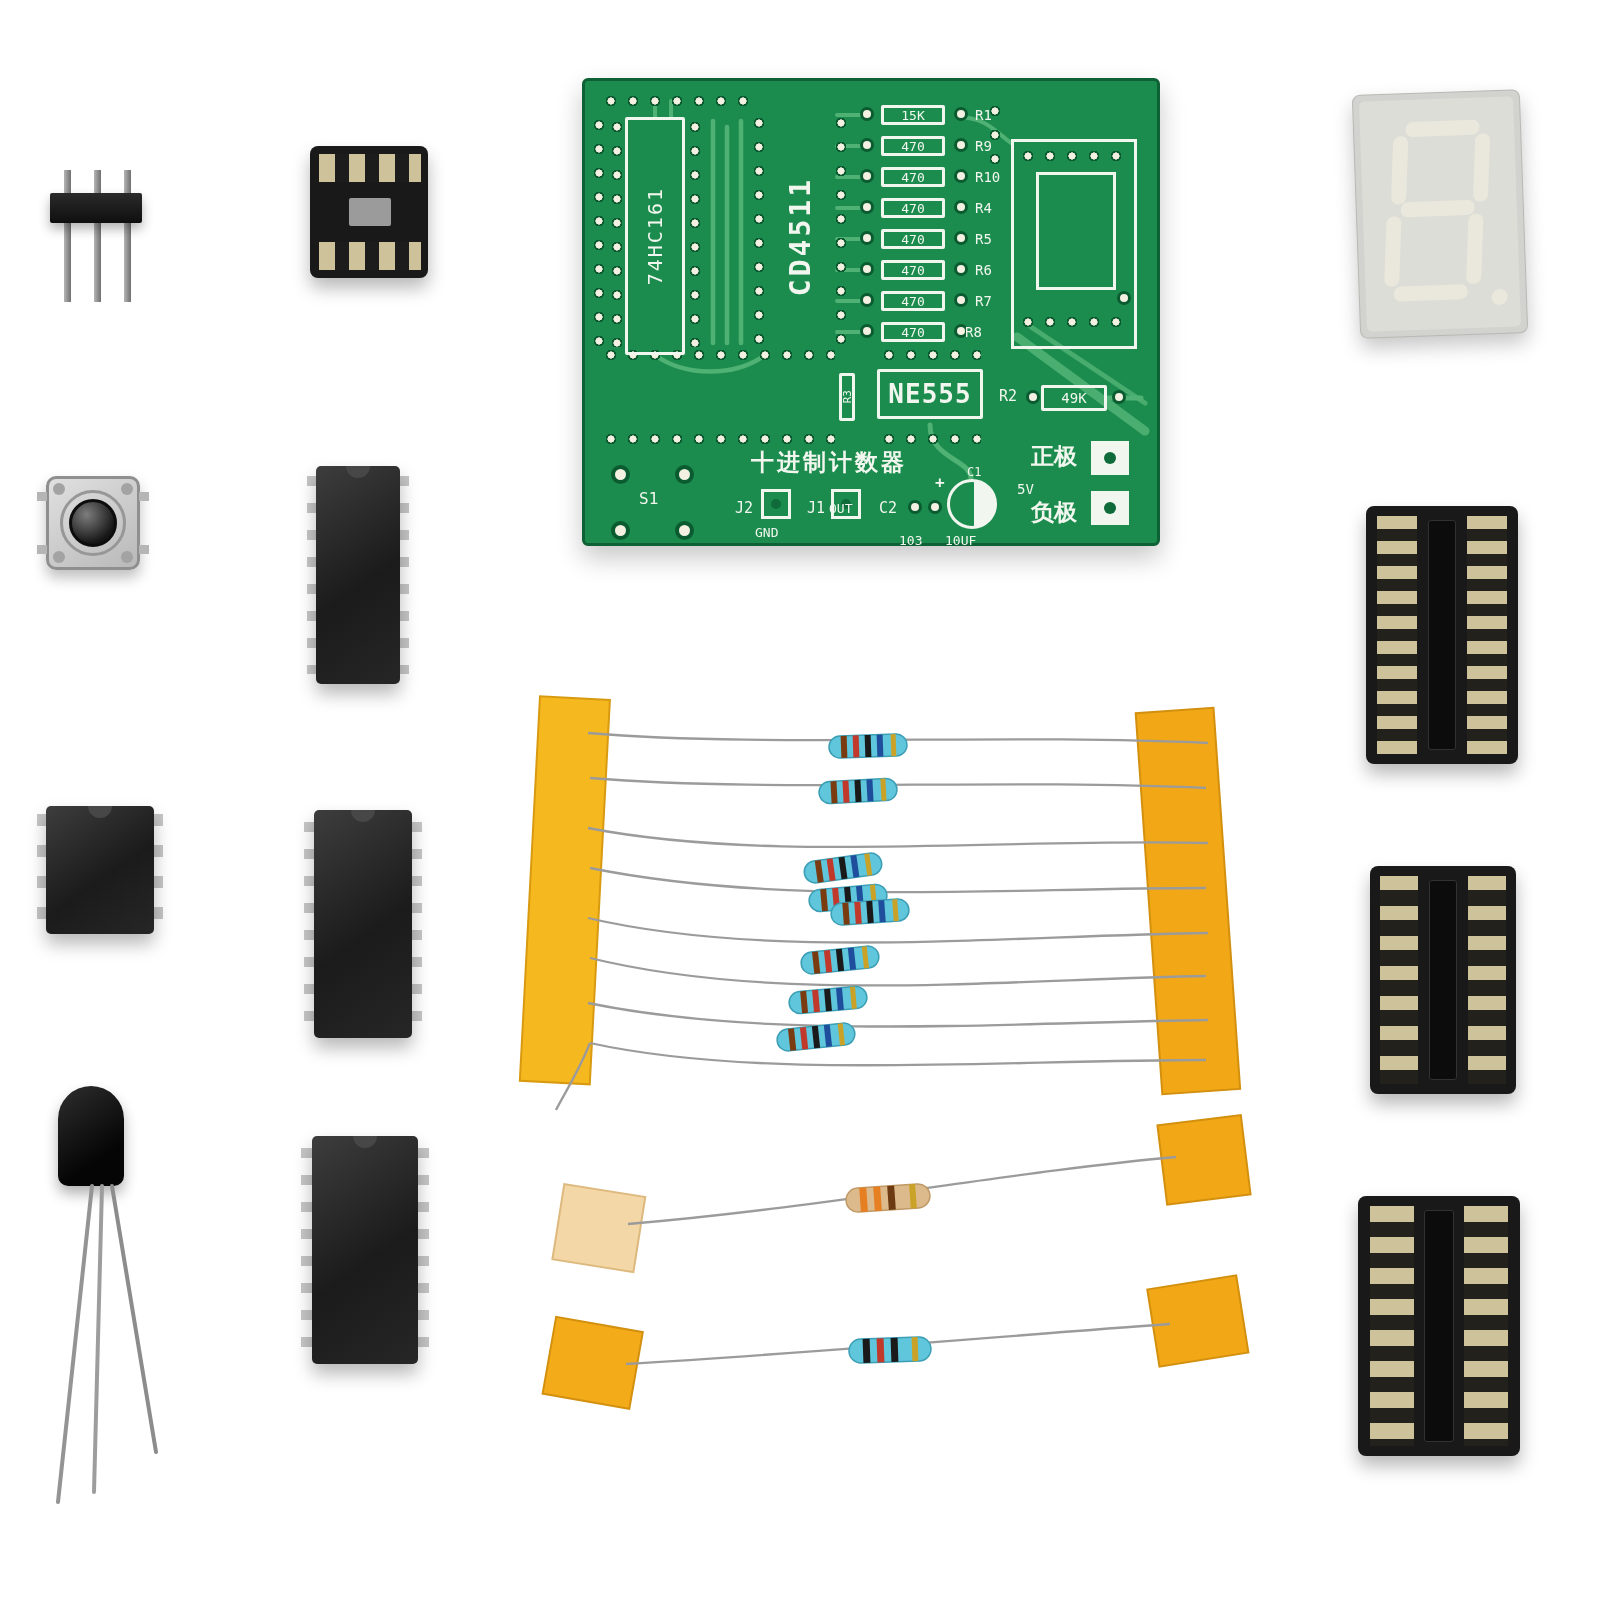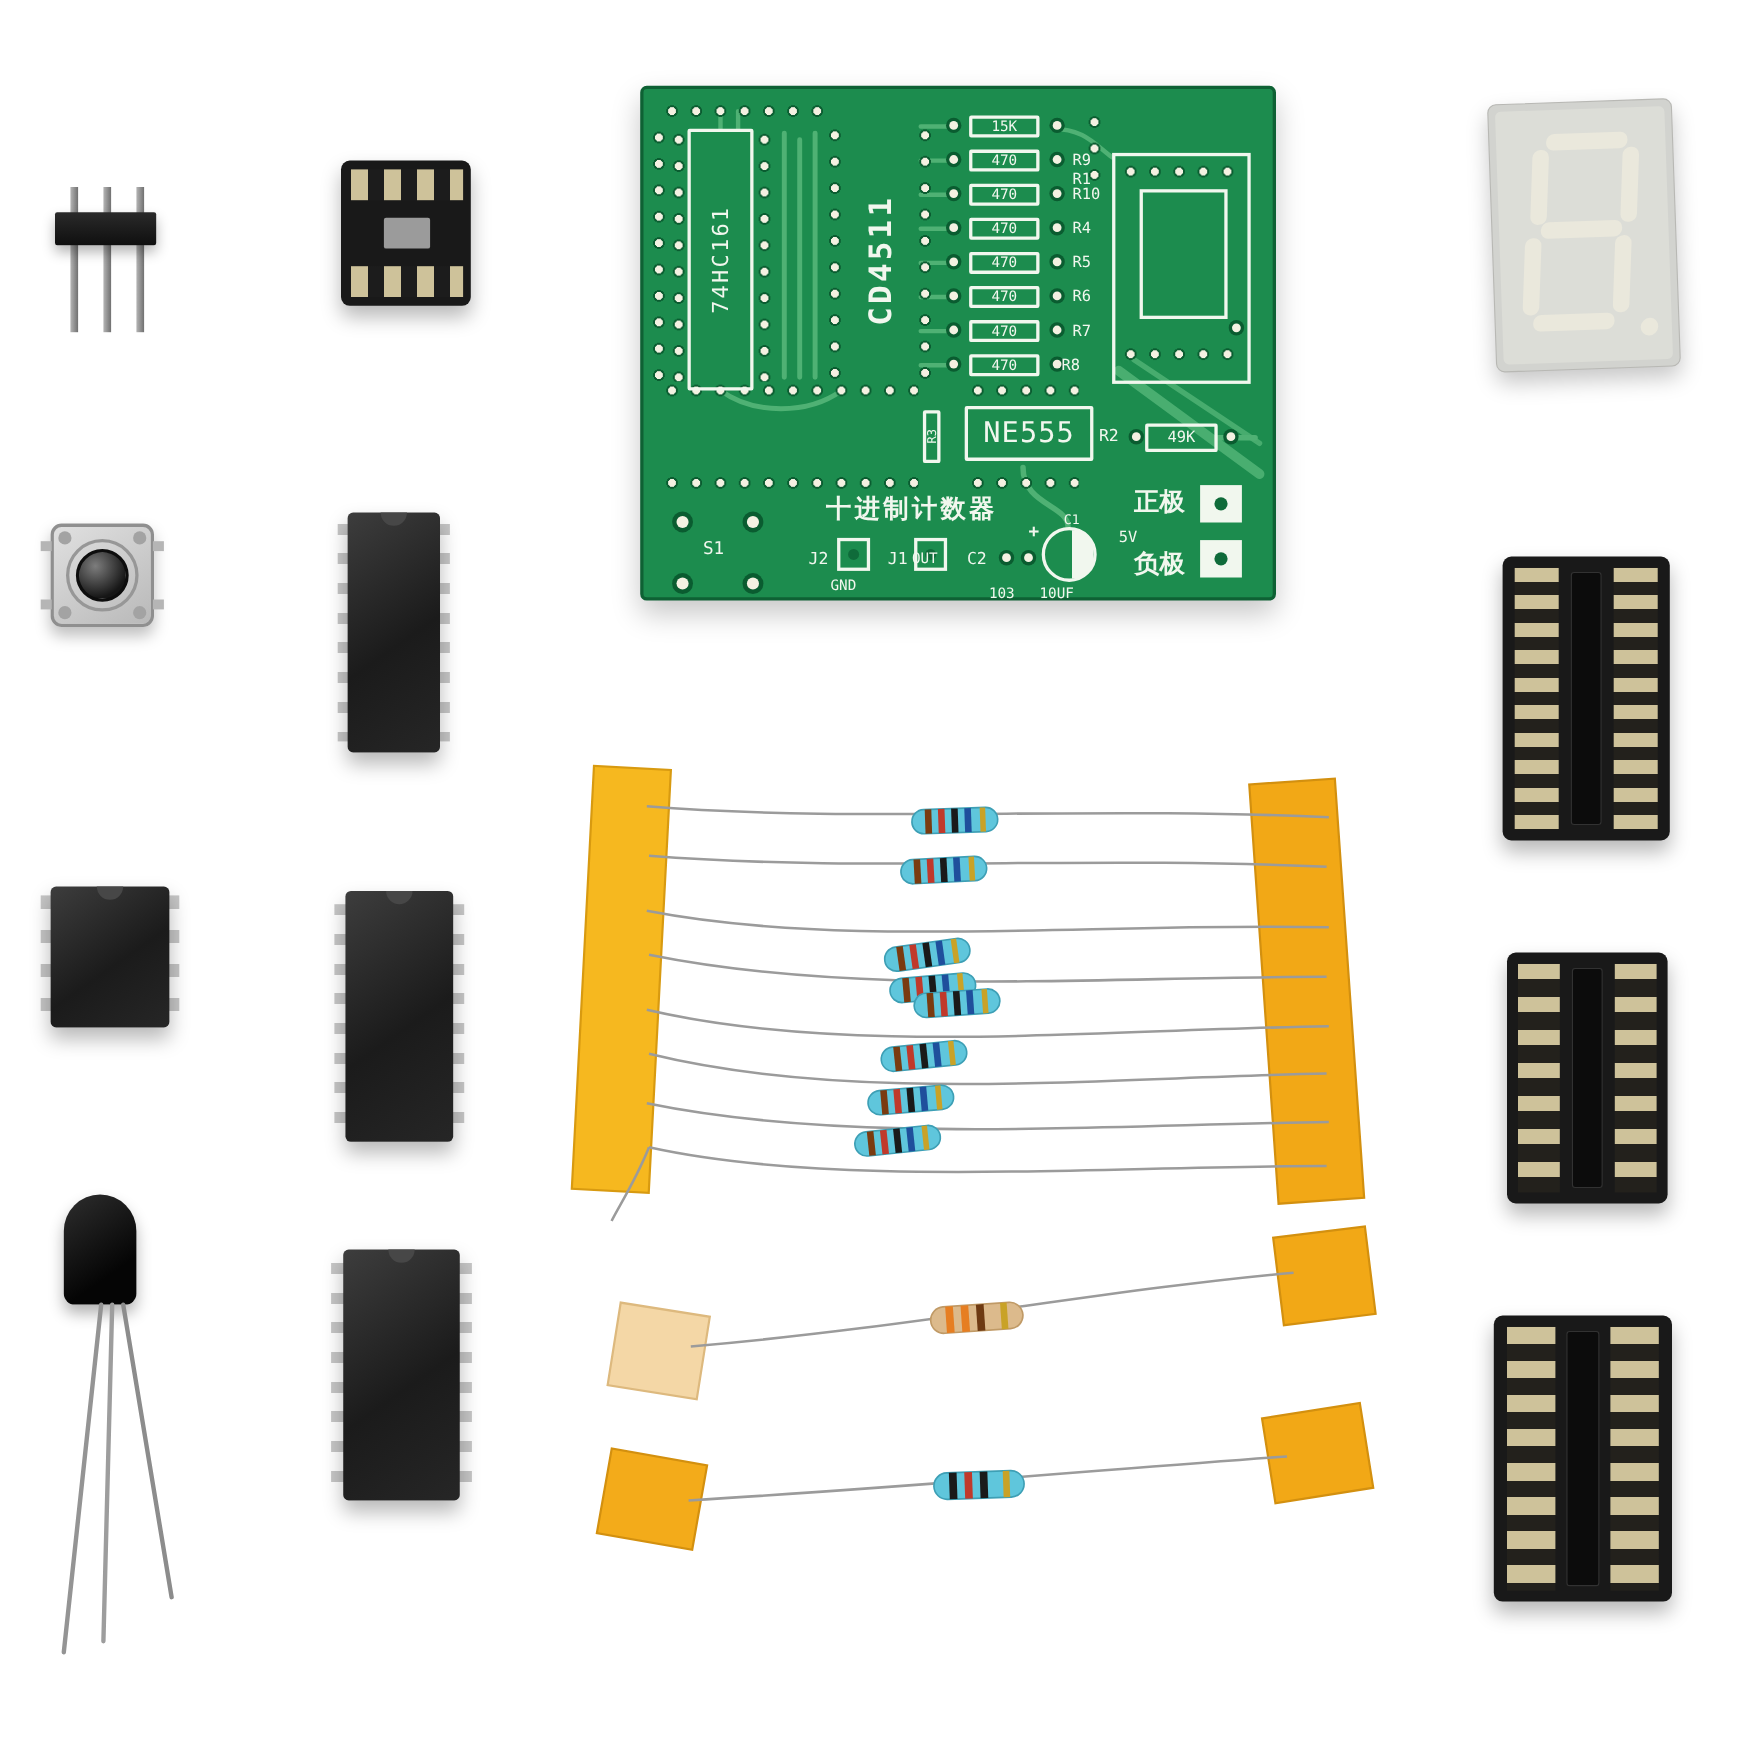--- a/index.html
+++ b/index.html
@@ -149,21 +149,21 @@
       <span class="vtext" style="font-size:20px;letter-spacing:2px;">74HC161</span>
     </div>
     <div class="silk-box" style="left:184px;top:30px;width:62px;height:252px;border:none;">
       <span class="vtext" style="font-size:28px;font-weight:bold;letter-spacing:3px;">CD4511</span>
     </div>
 
     <div class="abs" style="left:278px;top:24px;width:185px;height:22px;">
       <span class="hole" style="left:0;top:5px;"></span>
       <div class="silk-box" style="left:18px;top:0;width:64px;height:20px;font-size:13px;">15K</div>
       <span class="hole" style="left:94px;top:5px;"></span>
-      <span class="silk" style="left:112px;top:2px;font-size:14px;margin-top:48px;">R1</span>
+      <span class="silk" style="left:112px;top:2px;font-size:14px;">R1</span>
     </div>
     <div class="abs" style="left:278px;top:55px;width:185px;height:22px;">
       <span class="hole" style="left:0;top:5px;"></span>
       <div class="silk-box" style="left:18px;top:0;width:64px;height:20px;font-size:13px;">470</div>
       <span class="hole" style="left:94px;top:5px;"></span>
       <span class="silk" style="left:112px;top:2px;font-size:14px;">R9</span>
     </div>
     <div class="abs" style="left:278px;top:86px;width:185px;height:22px;">
       <span class="hole" style="left:0;top:5px;"></span>
       <div class="silk-box" style="left:18px;top:0;width:64px;height:20px;font-size:13px;">470</div>
@@ -206,21 +206,21 @@
       <div class="abs" style="left:22px;top:30px;width:80px;height:118px;border:3px solid #f1f7ee;"></div>
       <span class="hole" style="left:106px;top:152px;"></span>
       <div class="holes-x" style="left:6px;top:172px;width:108px;"></div>
     </div>
 
 
     <div class="silk-box" style="left:254px;top:292px;width:16px;height:48px;">
       <span class="vtext" style="font-size:11px;">R3</span>
     </div>
 
-    <div class="silk-box" style="left:292px;top:288px;width:117px;height:50px;font-size:26px;font-weight:normal;letter-spacing:1px;">
+    <div class="silk-box" style="left:292px;top:288px;width:106px;height:50px;font-size:26px;font-weight:bold;letter-spacing:1px;">
       <span>NE555</span>
     </div>
 
     <span class="silk" style="left:414px;top:306px;font-size:15px;">R2</span>
     <span class="hole" style="left:444px;top:312px;"></span>
     <div class="silk-box" style="left:456px;top:304px;width:66px;height:26px;font-size:14px;">
       <span>49K</span>
     </div>
     <span class="hole" style="left:530px;top:312px;"></span>
 

